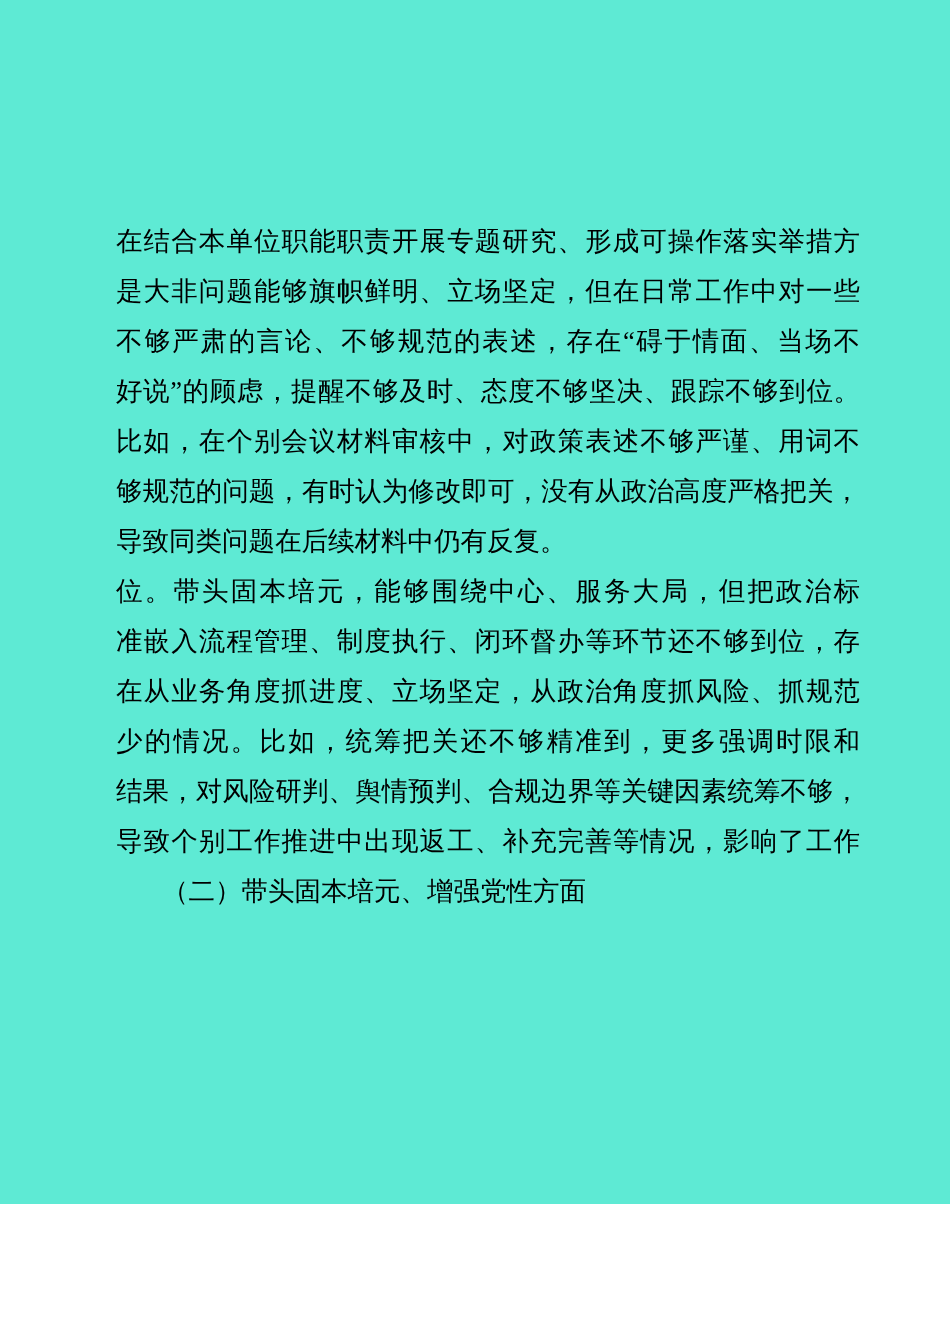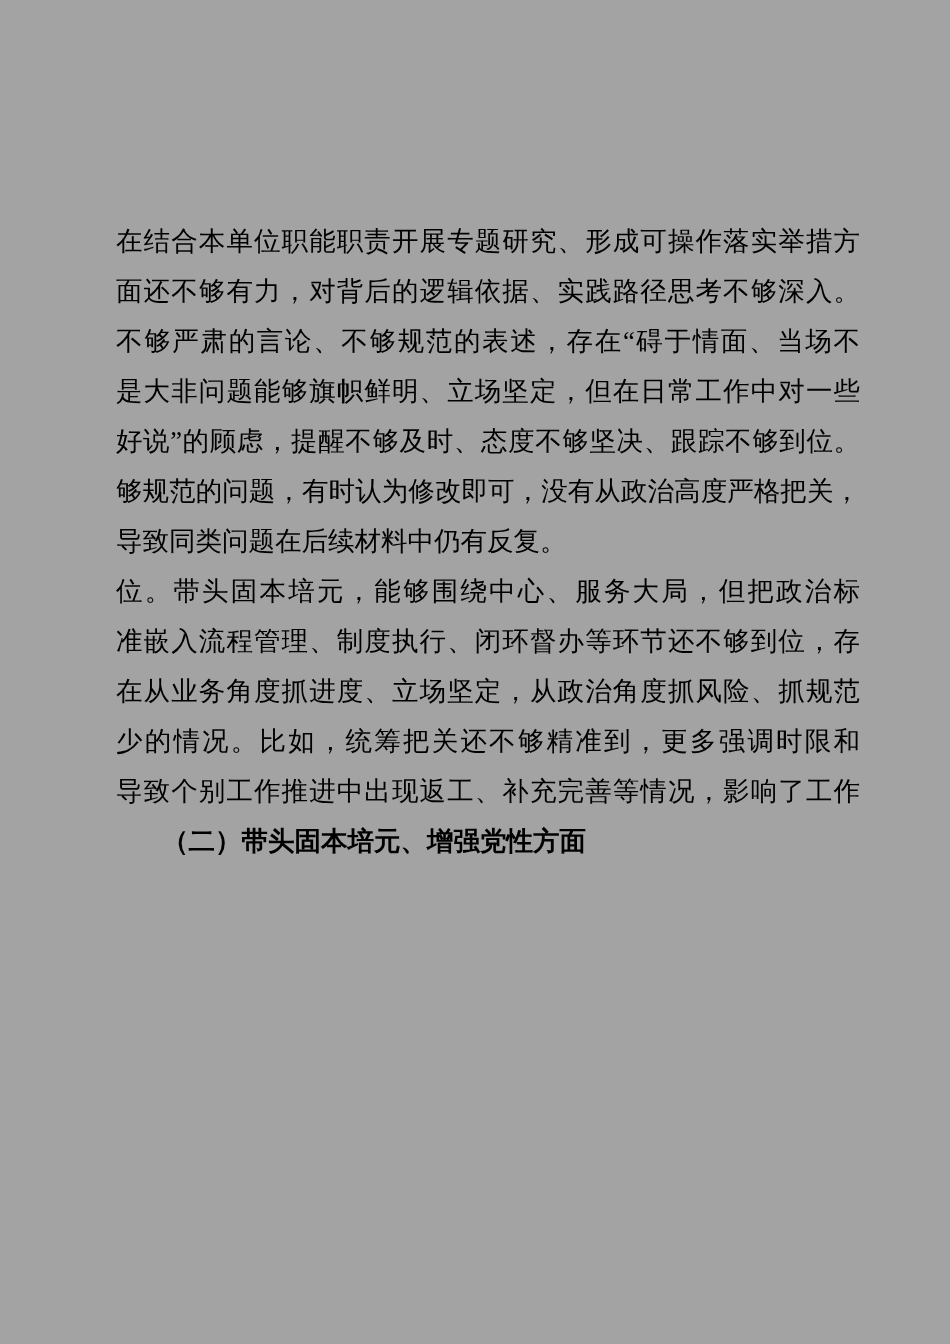--- a/index.html
+++ b/index.html
@@ -3,22 +3,22 @@
 <meta charset="utf-8">
 <style>
   html, body {
     margin: 0;
     padding: 0;
     background: #ffffff;
   }
   .page {
     position: relative;
     width: 950px;
-    height: 1344px;
-    background: #a3a3a3;
+    height: 1204px;
+    background: #5eead4;
     overflow: hidden;
     font-family: "Liberation Serif", "DejaVu Serif", serif;
     color: #000000;
   }
   .text-block {
     position: absolute;
     left: 116px;
     top: 216px;
     width: 744px;
   }
@@ -33,43 +33,44 @@
     color: #000000;
   }
   .line.indent {
     padding-left: 46px;
   }
   .line.no-flush {
     text-align: left;
     text-align-last: left;
   }
   .paragraph.heading .line {
-    font-weight: 700;
+    font-weight: 400;
   }
 </style>
 </head>
 <body>
 
 <div class="page">
   <div class="text-block">
       <div class="paragraph body">
         <div class="line">在结合本单位职能职责开展专题研究、形成可操作落实举措方</div>
-        <div class="line">面还不够有力，对背后的逻辑依据、实践路径思考不够深入。</div>
       </div>
       <div class="paragraph body">
+        <div class="line">是大非问题能够旗帜鲜明、立场坚定，但在日常工作中对一些</div>
         <div class="line">不够严肃的言论、不够规范的表述，存在“碍于情面、当场不</div>
-        <div class="line">是大非问题能够旗帜鲜明、立场坚定，但在日常工作中对一些</div>
         <div class="line">好说”的顾虑，提醒不够及时、态度不够坚决、跟踪不够到位。</div>
+        <div class="line">比如，在个别会议材料审核中，对政策表述不够严谨、用词不</div>
         <div class="line">够规范的问题，有时认为修改即可，没有从政治高度严格把关，</div>
         <div class="line no-flush">导致同类问题在后续材料中仍有反复。</div>
       </div>
       <div class="paragraph body">
         <div class="line">位。带头固本培元，能够围绕中心、服务大局，但把政治标</div>
         <div class="line">准嵌入流程管理、制度执行、闭环督办等环节还不够到位，存</div>
         <div class="line">在从业务角度抓进度、立场坚定，从政治角度抓风险、抓规范</div>
         <div class="line">少的情况。比如，统筹把关还不够精准到，更多强调时限和</div>
+        <div class="line">结果，对风险研判、舆情预判、合规边界等关键因素统筹不够，</div>
         <div class="line">导致个别工作推进中出现返工、补充完善等情况，影响了工作</div>
       </div>
       <div class="paragraph heading">
         <div class="line indent no-flush">（二）带头固本培元、增强党性方面</div>
       </div>
     </div>
 </div>
 
 </body></html>

